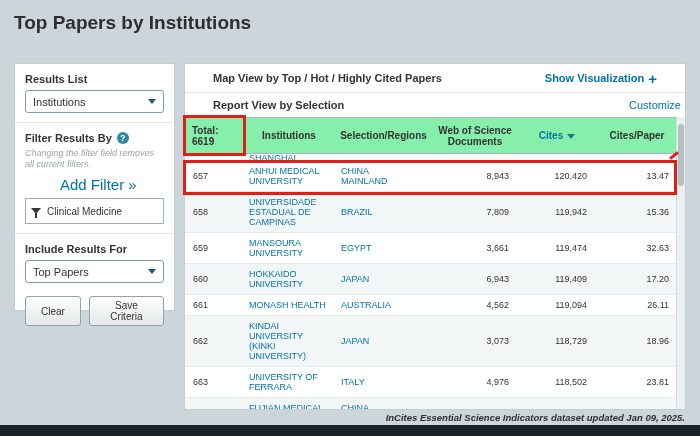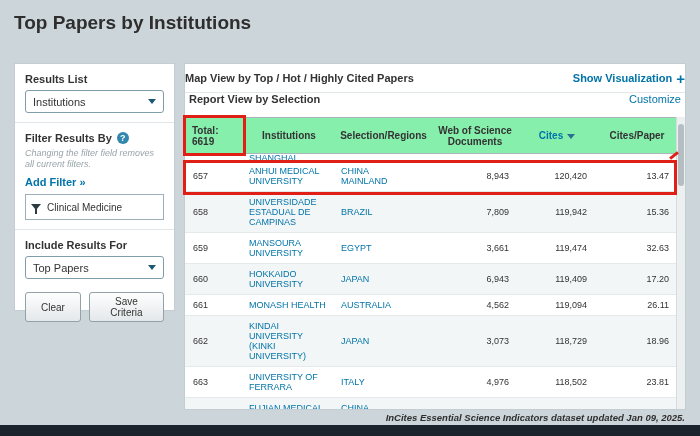--- a/index.html
+++ b/index.html
@@ -15,38 +15,38 @@
   .selectbox { margin-top:5px; height:23px; border:1px solid #7f9dab; border-radius:3px;
                background:#fff; display:flex; align-items:center; justify-content:space-between;
                padding:0 7px; font-size:11px; color:#333; cursor:pointer; }
   .chev { width:0; height:0; border-left:4px solid transparent; border-right:4px solid transparent;
           border-top:5px solid #1a5876; }
   .divider { margin:9px -10px; border-top:1px solid #dfe5e8; }
   .label-row { display:flex; align-items:flex-end; }
   .help { display:inline-block; width:12px; height:12px; margin-left:5px; border-radius:50%;
           background:#3387ad; color:#fff; font-size:9px; line-height:12px; text-align:center; font-weight:bold; }
   .note { margin-top:4px; font-size:9px; font-style:italic; color:#99a4aa; line-height:11px; }
-  .addfilter { display:inline-block; margin-top:6px; color:#0074a8; font-size:11px; font-weight:bold;
-               text-decoration:none; cursor:pointer; }
+  .addfilter { display:inline-block; margin-top:6px; color:#0074a8; font-size:15px; font-weight:normal;
+               text-decoration:none; cursor:pointer;margin-left:35px; }
   .filterbox { margin-top:4px; height:20px; border:1px solid #9db0b9; background:#fff;
                display:flex; align-items:center; padding:12px 5px; font-size:10px; color:#333; cursor:pointer; }
   .ficon { position:relative; width:0; height:0; margin-right:6px;
            border-left:5px solid transparent; border-right:5px solid transparent;
            border-top:6px solid #2c3a42; }
   .ficon:after { content:""; position:absolute; left:-1px; top:-1px; width:2px; height:5px; background:#2c3a42; }
   .btnrow { margin-top:13px; display:flex; gap:8px; }
   .btn { font-family:inherit; font-size:10px; color:#333; border:1px solid #93a1a8; border-radius:3px;
          background:linear-gradient(#fefefe,#e4e8ea); padding:3px 15px; cursor:pointer; }
 
   
   .main { position:absolute; left:184px; top:63px; width:502px; height:347px;
           background:#fff; border:1px solid #c3cdd2; }
   .bar1 { height:29px; display:flex; align-items:center; justify-content:space-between;
-          padding:0 0; border-bottom:1px solid #e2e7ea; }
-  .bar2 { height:24px; display:flex; align-items:flex-start; justify-content:space-between; padding:0 4px; }
+          padding:0 28px; border-bottom:1px solid #e2e7ea; }
+  .bar2 { height:24px; display:flex; align-items:center; justify-content:space-between; padding:0 4px;margin-left:24px; }
   .bartitle { font-size:11px; font-weight:bold; color:#333; }
   .viz { color:#0074a8; font-size:11px; font-weight:bold; cursor:pointer; display:flex; align-items:center; }
   .viz .plus { font-size:15px; margin-left:4px; font-weight:bold; }
   .customize { color:#0074a8; font-size:11px; text-decoration:none; cursor:pointer; }
 
   .tablewrap { position:absolute; left:0; top:53px; right:9px; bottom:0; overflow:hidden; }
   table { width:100%; border-collapse:collapse; table-layout:fixed; }
   thead tr { border-top:1px solid #aab5bb; border-bottom:1px solid #aab5bb; }
   th { height:36px; font-size:10px; font-weight:bold; color:#333; line-height:11px;
        text-align:center; vertical-align:middle; padding:2px 4px; background:#86efac; cursor:pointer; }

